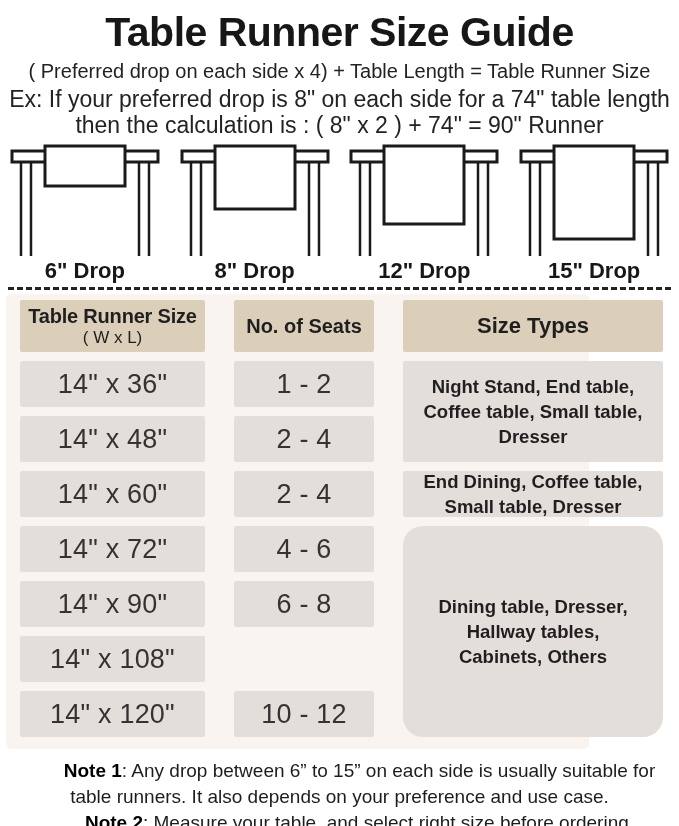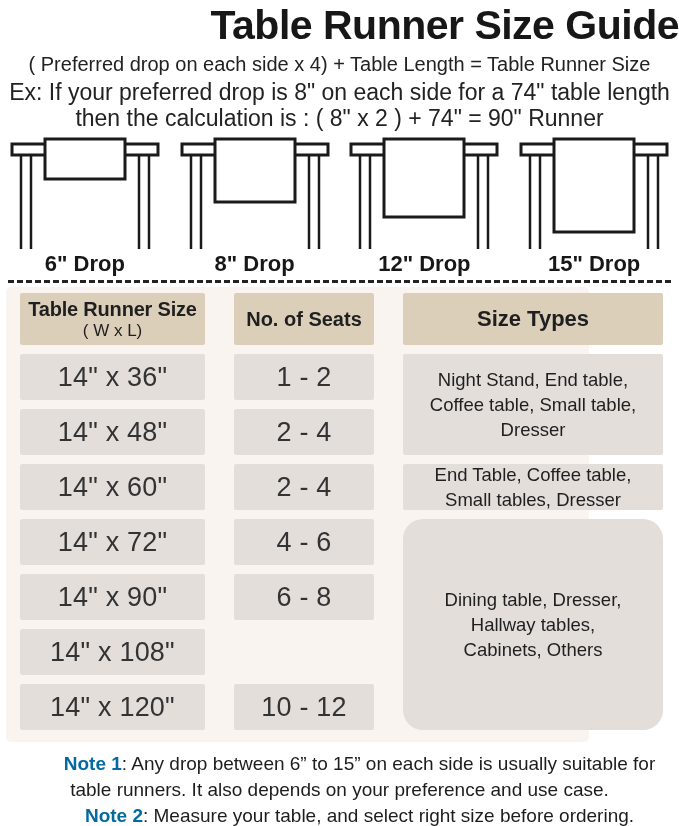--- a/index.html
+++ b/index.html
@@ -1,20 +1,20 @@
 <!DOCTYPE html>
 <html><head>
 <meta charset="utf-8">
 <style>
   * { margin:0; padding:0; box-sizing:border-box; }
   body { background:#ffffff; font-family:"Liberation Sans", sans-serif; color:#1d1d1d; }
   .page { position:relative; width:679px; height:826px; background:#ffffff; overflow:hidden; }
 
   
-  .title { font-size:41px; font-weight:bold; text-align:right; line-height:48px; margin-top:1px; letter-spacing:-0.5px; color:#171717; }
+  .title { font-size:41px; font-weight:bold; text-align:center; line-height:48px; margin-top:8px; letter-spacing:-0.5px; color:#171717; }
   .formula { font-size:20px; text-align:center; line-height:30px; color:#222; }
   .example-line { font-size:23px; text-align:center; line-height:26px; color:#222; }
 
   
   .ill-row { display:flex; justify-content:center; margin-top:6px; }
   .ill { width:170px; text-align:center; }
   .ill svg { display:block; margin:0 auto; }
   .ill svg rect { fill:#ffffff; stroke:#1a1a1a; stroke-width:3; }
   .ill svg line { stroke:#1a1a1a; stroke-width:2.5; }
   .ill-label { font-size:22px; font-weight:bold; line-height:28px; margin-top:1px; color:#171717; }
@@ -27,27 +27,27 @@
                 grid-template-rows:52px repeat(7, 46px); row-gap:9px; }
   .cell { display:flex; flex-direction:column; align-items:center; justify-content:center;
           text-align:center; border-radius:2px; }
   .head { background:#dccfba; font-weight:bold; color:#1f1f1f; }
   .head-title { font-size:20px; font-weight:bold; line-height:23px; letter-spacing:-0.2px; }
   .head-sub { font-size:17px; font-weight:normal; line-height:19px; }
   .head.col2 { font-size:20px; }
   .head.col3 { font-size:22px; }
   .data { background:#e4dedb; }
   .size-cell, .seats-cell { font-size:27px; font-weight:400; color:#333; letter-spacing:0.2px; }
-  .types-cell { font-size:18.5px; font-weight:normal; line-height:25px; color:#1f1f1f; padding:0 14px; }
+  .types-cell { font-size:18.5px; font-weight:bold; line-height:25px; color:#1f1f1f; padding:0 14px; }
   .types-cell.wide-pad { padding:0 32px;border-radius:20px; }
 
   
   .notes { margin-top:9px; text-align:center; }
   .note { font-size:19px; line-height:26px; color:#1d1d1d; }
-  .note b { color:#0369a1;margin-left:40px; }
+  .note b { color:#000000;margin-left:40px; }
 </style>
 </head>
 <body>
 
 <div class="page">
 
   <div class="title">Table Runner Size Guide</div>
   <div class="formula">( Preferred drop on each side x 4) + Table Length = Table Runner Size</div>
   <div class="example-line">Ex: If your preferred drop is 8" on each side for a 74" table length</div>
   <div class="example-line">then the calculation is : ( 8" x 2 ) + 74" = 90" Runner</div>
@@ -125,21 +125,21 @@
       <div class="cell data size-cell" style="grid-area:8/1">14" x 120"</div>
 
       <div class="cell data seats-cell" style="grid-area:2/2">1 - 2</div>
       <div class="cell data seats-cell" style="grid-area:3/2">2 - 4</div>
       <div class="cell data seats-cell" style="grid-area:4/2">2 - 4</div>
       <div class="cell data seats-cell" style="grid-area:5/2">4 - 6</div>
       <div class="cell data seats-cell" style="grid-area:6/2">6 - 8</div>
       <div class="cell data seats-cell" style="grid-area:8/2">10 - 12</div>
 
       <div class="cell data types-cell" style="grid-area:2/3/4/4">Night Stand, End table, Coffee table, Small table, Dresser</div>
-      <div class="cell data types-cell" style="grid-area:4/3/5/4">End Table, Coffee table, Small tables, Dresser</div>
+      <div class="cell data types-cell" style="grid-area:4/3/5/4">End Dining, Coffee table, Small table, Dresser</div>
       <div class="cell data types-cell wide-pad" style="grid-area:5/3/9/4">Dining table, Dresser, Hallway tables, Cabinets, Others</div>
 
     </div>
   </div>
 
   <div class="notes">
     <p class="note"><b>Note 1</b><span>: Any drop between 6” to 15” on each side is usually suitable for</span><br><span>table runners. It also depends on your preference and use case.</span></p>
     <p class="note"><b>Note 2</b><span>: Measure your table, and select right size before ordering.</span></p>
   </div>
 

